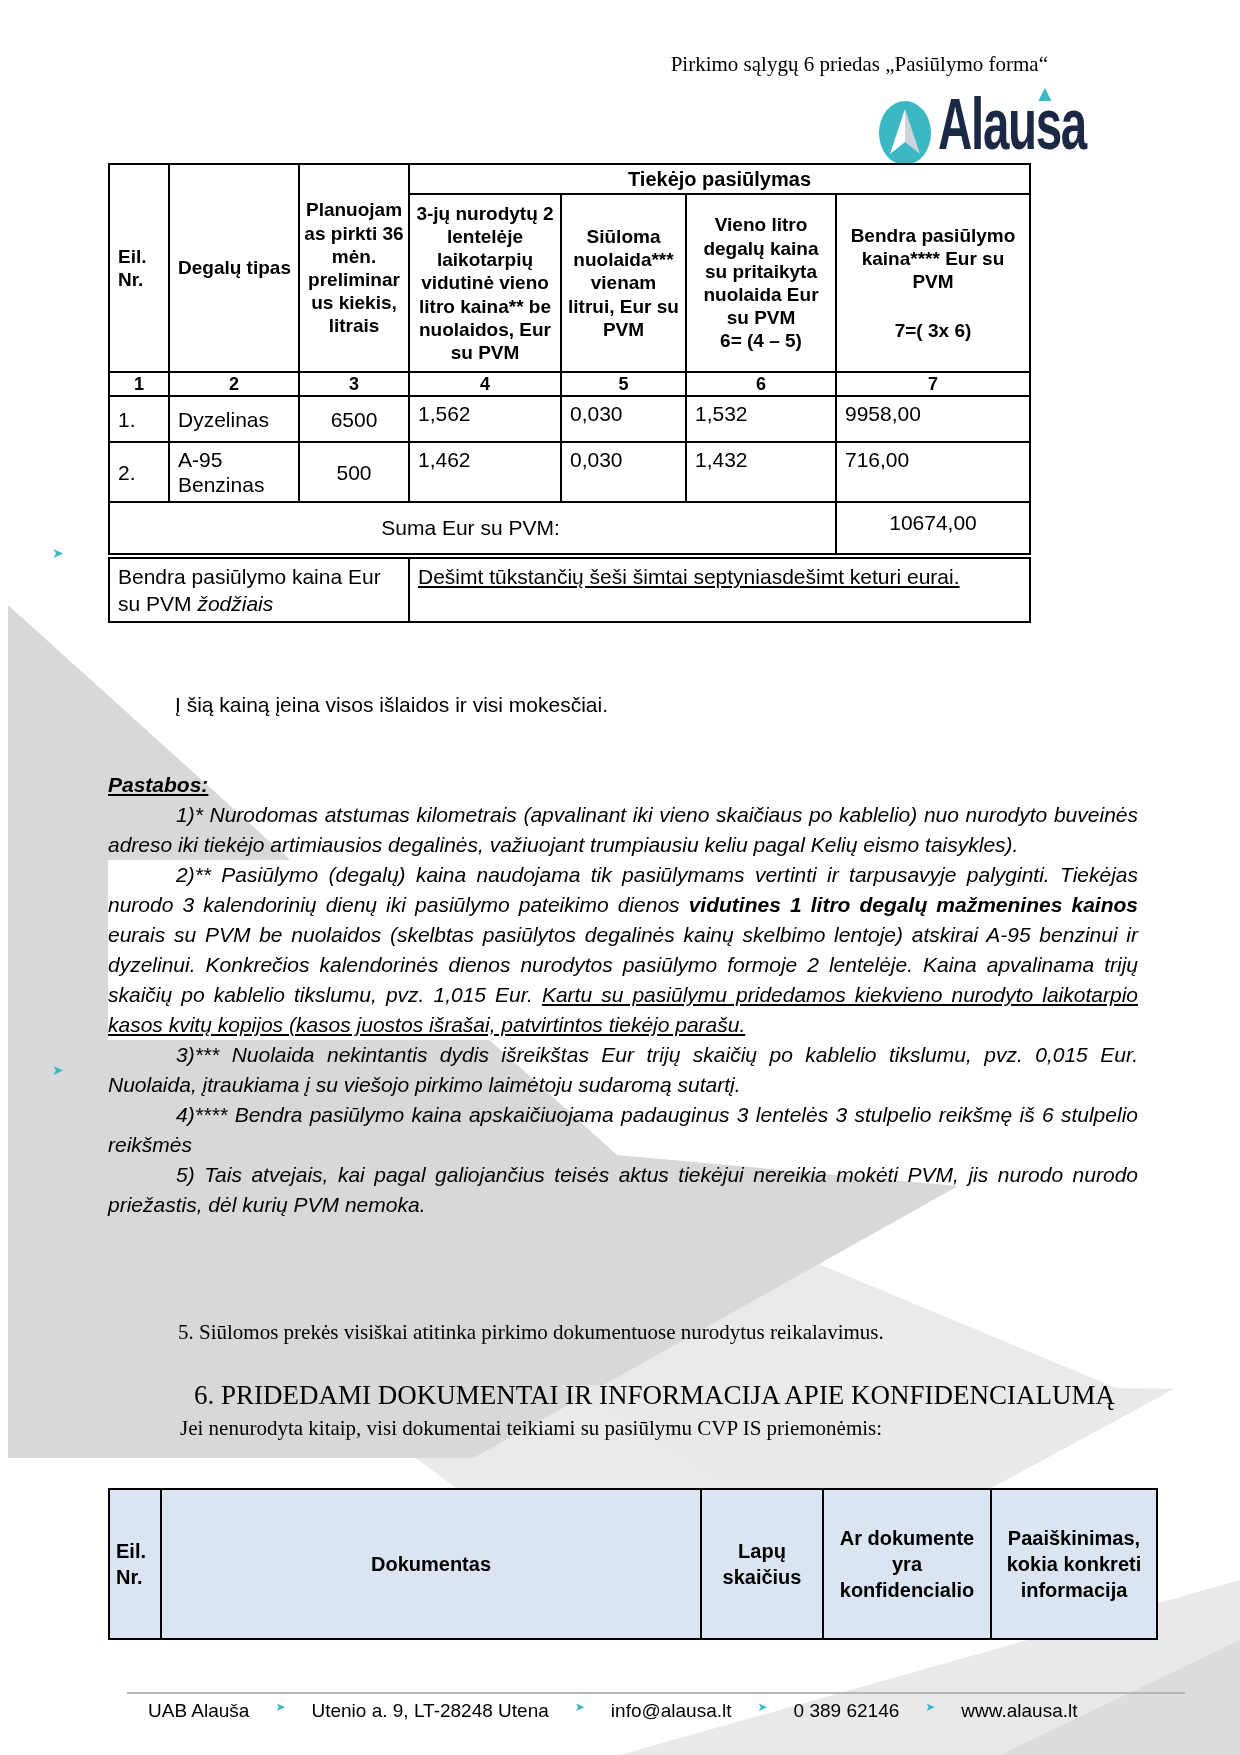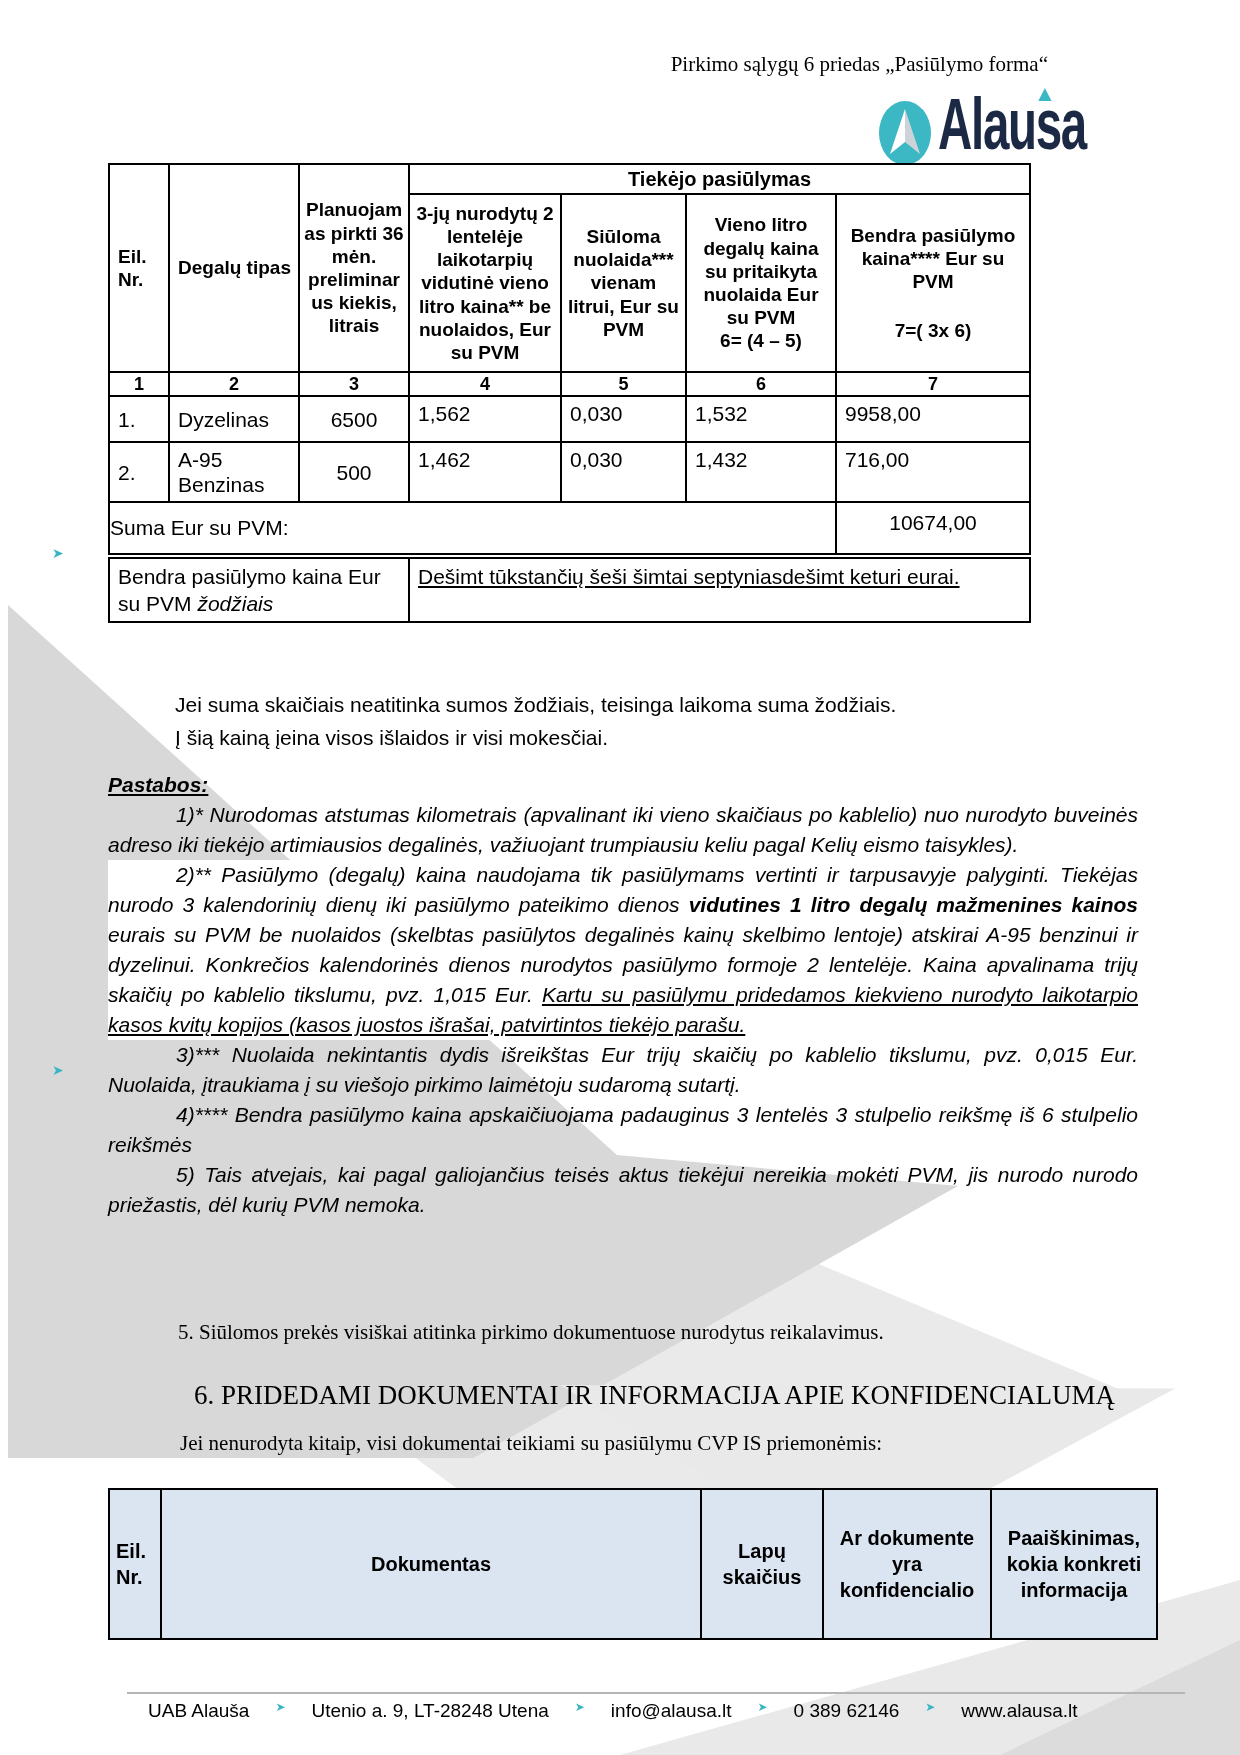--- a/index.html
+++ b/index.html
@@ -52,21 +52,21 @@
   .t1 .row-h2 td { height: 178px; }
   .t1 .f-gap { margin-top: 26px; }
   .t1 .nums td { height: 24px; font-weight: bold; font-size: 18px; text-align: center; padding: 0; }
   .t1 .data td { font-size: 21px; vertical-align: top; padding: 4px 8px; line-height: 25px; }
   .t1 .data .c-nr { vertical-align: middle; }
   .t1 .data .c-tipas { vertical-align: middle; }
   .t1 .data .c-kiekis { vertical-align: middle; text-align: center; }
   .t1 .r1 td { height: 46px; }
   .t1 .r2 td { height: 58px; }
   .t1 .sum td { font-size: 21px; height: 54px; }
-  .t1 .sum .sum-label { text-align: left; vertical-align: middle; padding-right: 4px; }
+  .t1 .sum .sum-label { text-align: center; vertical-align: middle; padding-right: 4px; }
   .t1 .sum .sum-value { text-align: center; vertical-align: top; padding-top: 8px; }
   .t1 .words td { border-top: 6px double #000; font-size: 21px; vertical-align: top;
                   padding: 4px 8px; height: 58px; line-height: 27px; }
   .t1 .words .wv { text-decoration: underline; }
   .t1 .it { font-style: italic; }
 
   .margin-arrow { position: absolute; color: #3ab6c2; font-size: 14px; line-height: 14px; }
   .ma1 { left: 52px; top: 546px; }
   .ma2 { left: 52px; top: 1063px; }
 
@@ -74,21 +74,21 @@
 
   .notes { position: absolute; left: 108px; top: 770px; width: 1030px; font-size: 21px; line-height: 30px; }
   .pastabos { font-weight: bold; font-style: italic; text-decoration: underline; }
   .note { font-style: italic; text-align: justify; text-indent: 68px; }
   .note-white { background: #fff; }
   .seg-bu { font-weight: bold; }
   .seg-u { text-decoration: underline; }
 
   .item5 { position: absolute; left: 178px; top: 1320px; font-family: "Liberation Serif", serif; font-size: 21px; }
   .item6 { position: absolute; left: 194px; top: 1380px; font-family: "Liberation Serif", serif; font-size: 27px; font-weight: normal; }
-  .item6sub { position: absolute; left: 180px; top: 1416px; font-family: "Liberation Serif", serif; font-size: 21px; margin-top: 15px; }
+  .item6sub { position: absolute; left: 180px; top: 1416px; font-family: "Liberation Serif", serif; font-size: 21px; }
 
   
   .t2 { position: absolute; left: 108px; top: 1488px; }
   .t2 td { border: 2px solid #000; background: #dbe5f1; font-weight: bold; font-size: 20px;
            line-height: 1.3; text-align: center; vertical-align: middle; height: 150px; padding: 2px 6px; }
   .t2 .c-eil { text-align: left; padding-left: 6px; }
 
   .footer-line { position: absolute; left: 127px; top: 1692px; width: 1058px; height: 2px; background: #b5b5b5; }
   .footer { position: absolute; left: 148px; top: 1700px; font-size: 19px; display: flex; align-items: flex-start; gap: 26px; white-space: nowrap; }
   .f-arrow { color: #3ab6c2; font-size: 12px; }
@@ -184,21 +184,20 @@
       <td colspan="3"><span>Bendra pasiūlymo kaina Eur su PVM</span> <span class="it">žodžiais</span></td>
       <td colspan="4"><span class="wv">Dešimt tūkstančių šeši šimtai septyniasdešimt keturi eurai.</span></td>
     </tr>
   </tbody>
     </table>
 
   <div class="margin-arrow ma1">➤</div>
   <div class="margin-arrow ma2">➤</div>
 
   <div class="intro">
-    <div>Jei suma skaičiais neatitinka sumos žodžiais, teisinga laikoma suma žodžiais.</div>
     <div>Į šią kainą įeina visos išlaidos ir visi mokesčiai.</div>
   </div>
 
   <div class="notes">
     <div class="pastabos">Pastabos:</div>
     <p class="note"><span>1)* Nurodomas atstumas kilometrais (apvalinant iki vieno skaičiaus po kablelio) nuo nurodyto buveinės adreso iki tiekėjo artimiausios degalinės, važiuojant trumpiausiu keliu pagal Kelių eismo taisykles).</span></p>
     <p class="note note-white"><span>2)** Pasiūlymo (degalų) kaina naudojama tik pasiūlymams vertinti ir tarpusavyje palyginti. Tiekėjas nurodo 3 kalendorinių dienų iki pasiūlymo pateikimo dienos </span><span class="seg-bu">vidutines 1 litro degalų mažmenines kainos</span><span> eurais su PVM be nuolaidos (skelbtas pasiūlytos degalinės kainų skelbimo lentoje) atskirai A-95 benzinui ir dyzelinui. Konkrečios kalendorinės dienos nurodytos pasiūlymo formoje 2 lentelėje. Kaina apvalinama trijų skaičių po kablelio tikslumu, pvz. 1,015 Eur. </span><span class="seg-u">Kartu su pasiūlymu pridedamos kiekvieno nurodyto laikotarpio kasos kvitų kopijos (kasos juostos išrašai, patvirtintos tiekėjo parašu.</span></p>
     <p class="note"><span>3)*** Nuolaida nekintantis dydis išreikštas Eur trijų skaičių po kablelio tikslumu, pvz. 0,015 Eur. Nuolaida, įtraukiama į su viešojo pirkimo laimėtoju sudaromą sutartį.</span></p>
     <p class="note"><span>4)**** Bendra pasiūlymo kaina apskaičiuojama padauginus 3 lentelės 3 stulpelio reikšmę iš 6 stulpelio reikšmės</span></p>
     <p class="note"><span>5) Tais atvejais, kai pagal galiojančius teisės aktus tiekėjui nereikia mokėti PVM, jis nurodo nurodo priežastis, dėl kurių PVM nemoka.</span></p>

